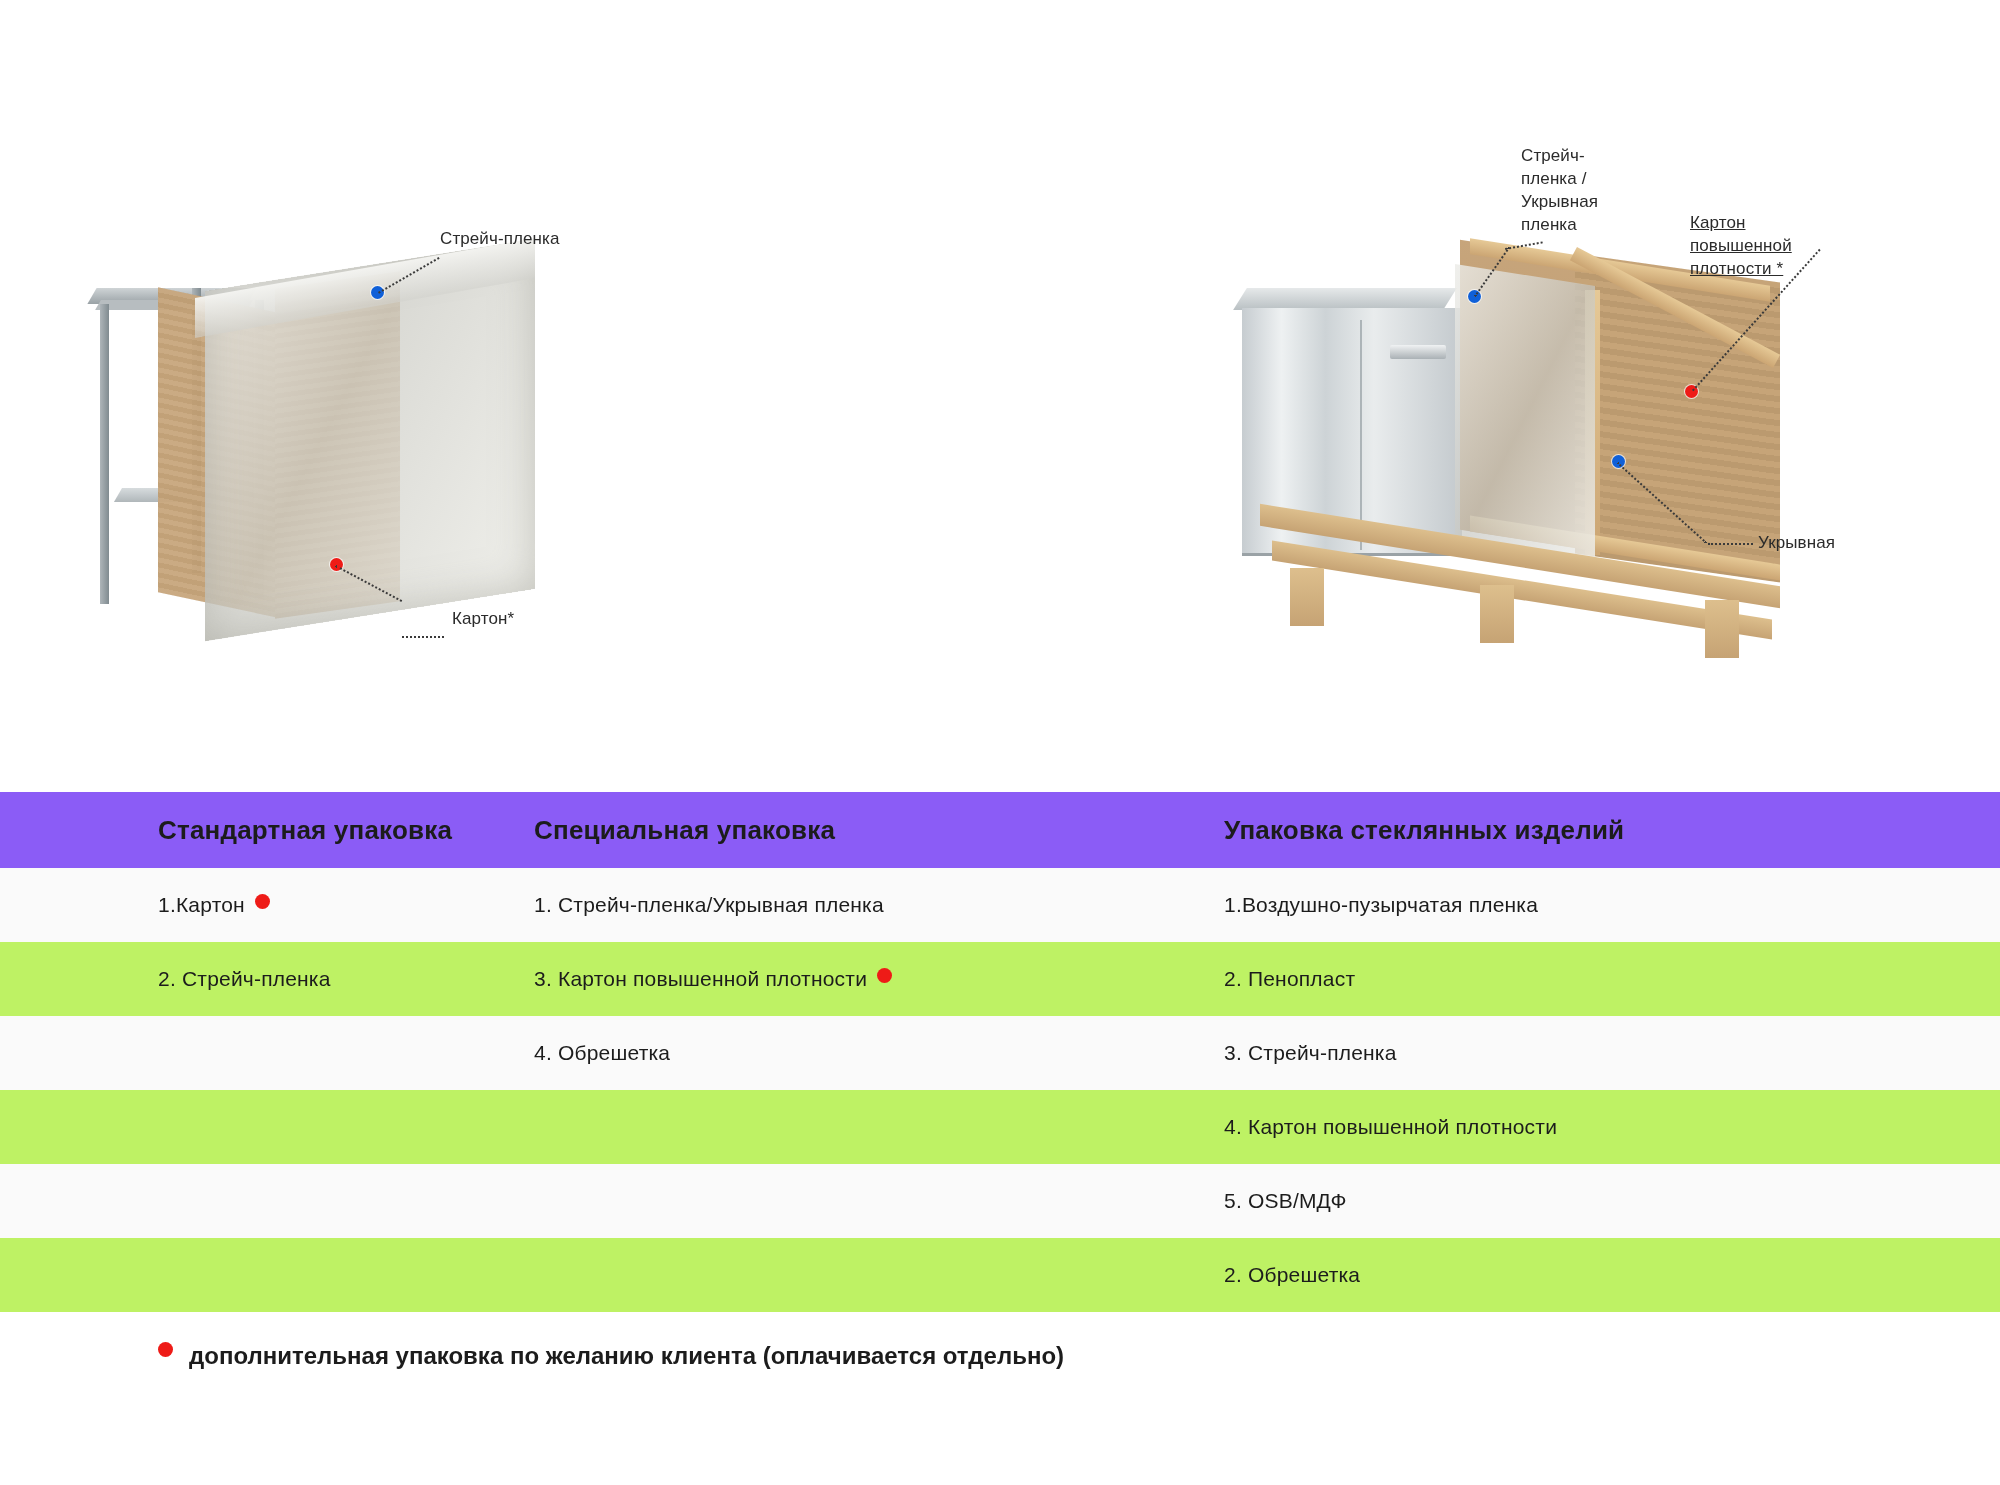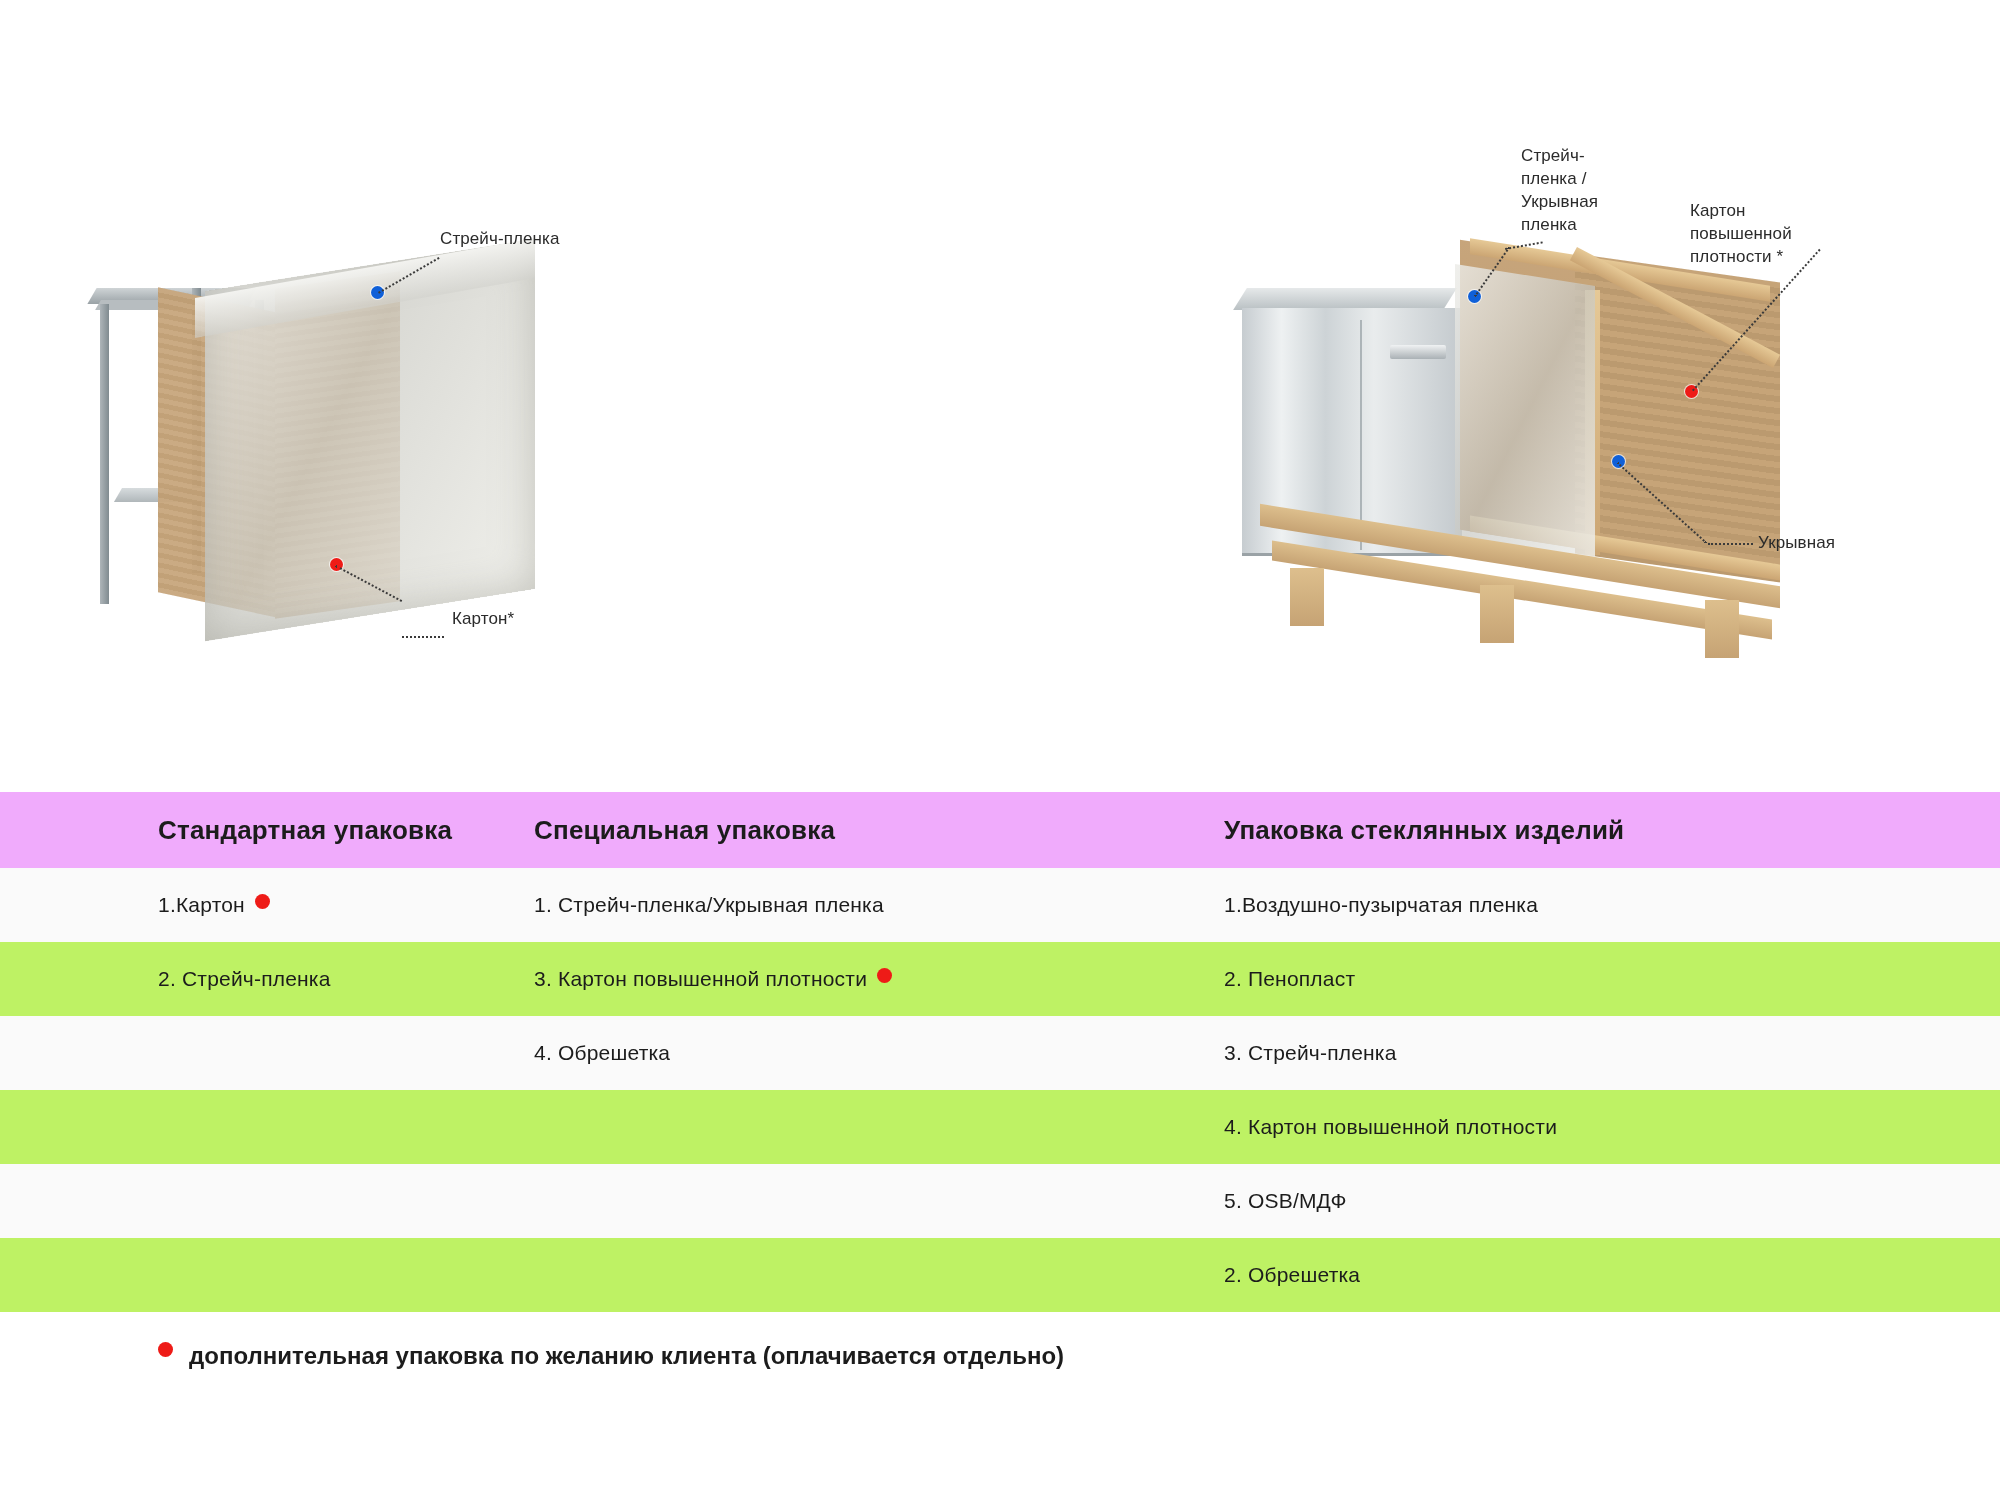--- a/index.html
+++ b/index.html
@@ -145,21 +145,21 @@
     width: 2000px;
   }
   .row {
     display: flex;
     width: 2000px;
     min-height: 74px;
     align-items: center;
   }
   .row.odd  { background: #bef264; }
   .row.even { background: #fafafa; }
-  .row.head { background: #f0abfc; min-height: 76px; }
+  .row.head { background: #8b5cf6; min-height: 76px; }
 
   .cell {
     padding: 0 24px;
     box-sizing: border-box;
     font-size: 21px;
     color: #1c1c1c;
     letter-spacing: .2px;
   }
   .c1 { width: 520px; padding-left: 158px; }
   .c2 { width: 690px; padding-left: 14px; }
@@ -239,21 +239,21 @@
       <div class="pallet" style="left:1105px;top:600px;width:34px;height:58px;"></div>
     </div>
 
     <div class="dot" style="left:868px;top:290px;"></div>
     <div class="leader" style="left:874px;top:296px;width:60px;transform:rotate(-55deg);"></div>
     <div class="leader" style="left:905px;top:248px;width:38px;transform:rotate(-10deg);"></div>
     <div class="callout" style="left:921px;top:145px;">Стрейч-пленка / Укрывная пленка</div>
 
     <div class="dot red" style="left:1085px;top:385px;"></div>
     <div class="leader" style="left:1092px;top:390px;width:190px;transform:rotate(-48deg);"></div>
-    <div class="callout" style="left:1090px;top:200px;">Картон повышенной
+    <div class="callout" style="left:1090px;top:212px;text-decoration:underline;">Картон повышенной
 плотности *</div>
 
     <div class="dot" style="left:1012px;top:455px;"></div>
     <div class="leader" style="left:1018px;top:462px;width:120px;transform:rotate(42deg);"></div>
     <div class="leader" style="left:1108px;top:543px;width:45px;"></div>
     <div class="callout" style="left:1158px;top:532px;">Укрывная</div>
   </div>
 
   <div class="panel panel-3">
     <div class="art">

